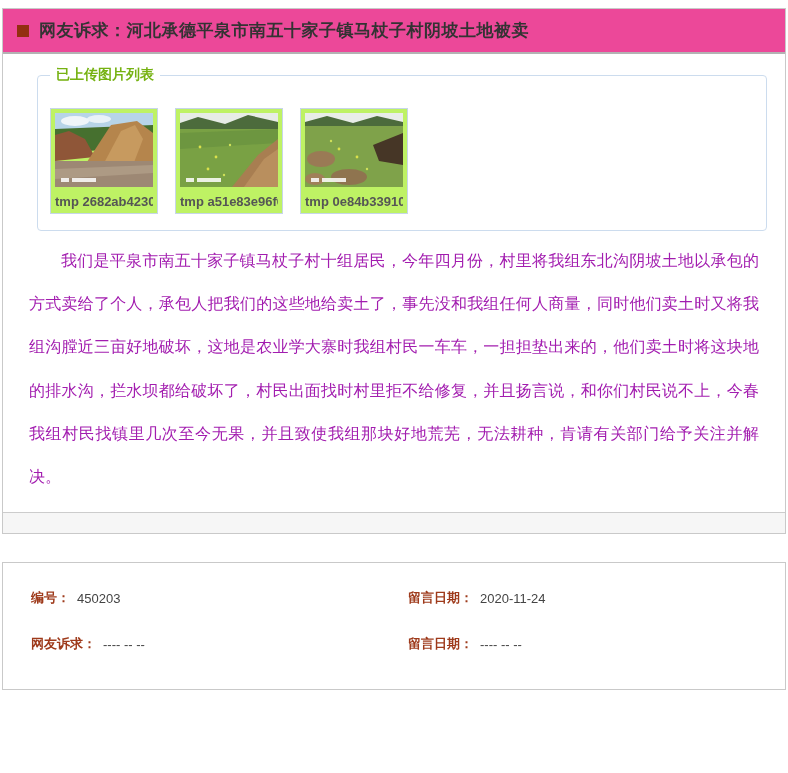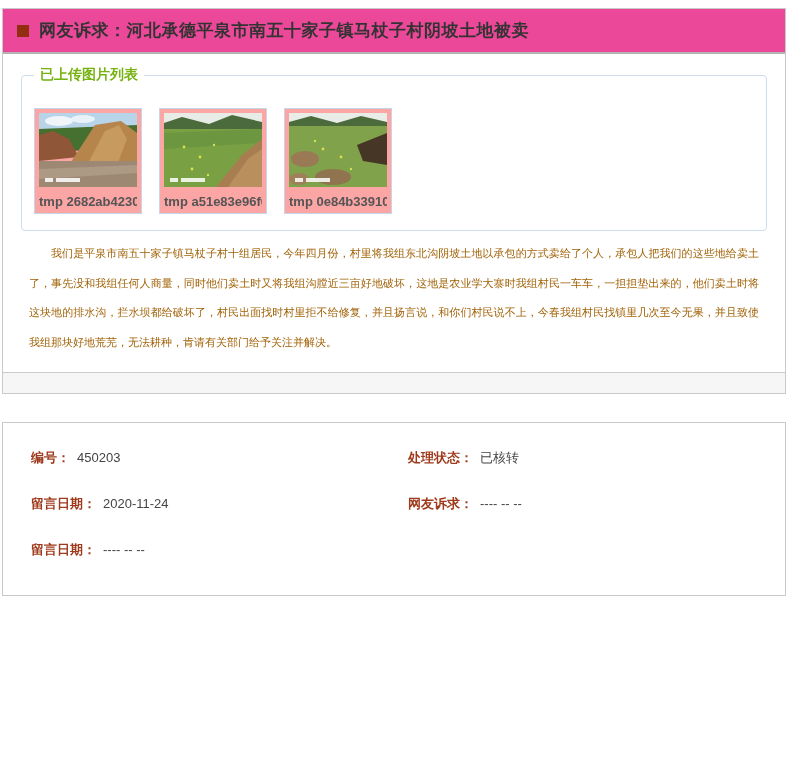--- a/index.html
+++ b/index.html
@@ -38,51 +38,52 @@
     color:#333;
     letter-spacing:.5px;
   }
 
   .panel1-body { padding:12px 18px 0 18px; }
 
   fieldset.upload-box {
     border:1px solid #ccdcee;
     border-radius:4px;
     padding:8px 8px 14px 10px;
+    margin-left:16px;
   }
   fieldset.upload-box legend {
     color:#76b212;
     font-weight:bold;
     font-size:14px;
     padding:0 6px;
     margin-left:2px;
   }
 
   .thumbs { display:flex; gap:17px; padding:16px 0 2px 2px; }
   .thumb {
     width:108px;
     border:1px solid #c6d6e8;
-    background:#fca5a5;
+    background:#bef264;
     padding:4px;
     cursor:pointer;
   }
   .thumb svg { display:block; width:98px; height:74px; }
   .thumb-label {
     font-size:13px;
     font-weight:bold;
     color:#555;
     white-space:nowrap;
     overflow:hidden;
     margin-top:7px;
     width:98px;
   }
 
   .complaint-text {
-    font-size:11px;
-    color:#a16207;
+    font-size:16px;
+    color:#a21caf;
     line-height:2.7;
     text-indent:2em;
     padding:8px 8px 14px 8px;
     text-align:justify;
   }
 
   .panel-footer {
     height:21px;
     background:#f6f6f6;
     border-top:1px solid #ccc;
@@ -193,24 +194,20 @@
 
   <div class="panel">
 
     <div class="fields">
 
       <div class="field">
         <span class="field-label">编号：</span>
         <span class="field-value">450203</span>
       </div>
 
-      <div class="field">
-        <span class="field-label">处理状态：</span>
-        <span class="field-value">已核转</span>
-      </div>
 
       <div class="field">
         <span class="field-label">留言日期：</span>
         <span class="field-value">2020-11-24</span>
       </div>
 
 
       <div class="field">
         <span class="field-label">网友诉求：</span>
         <span class="field-value">---- -- --</span>

